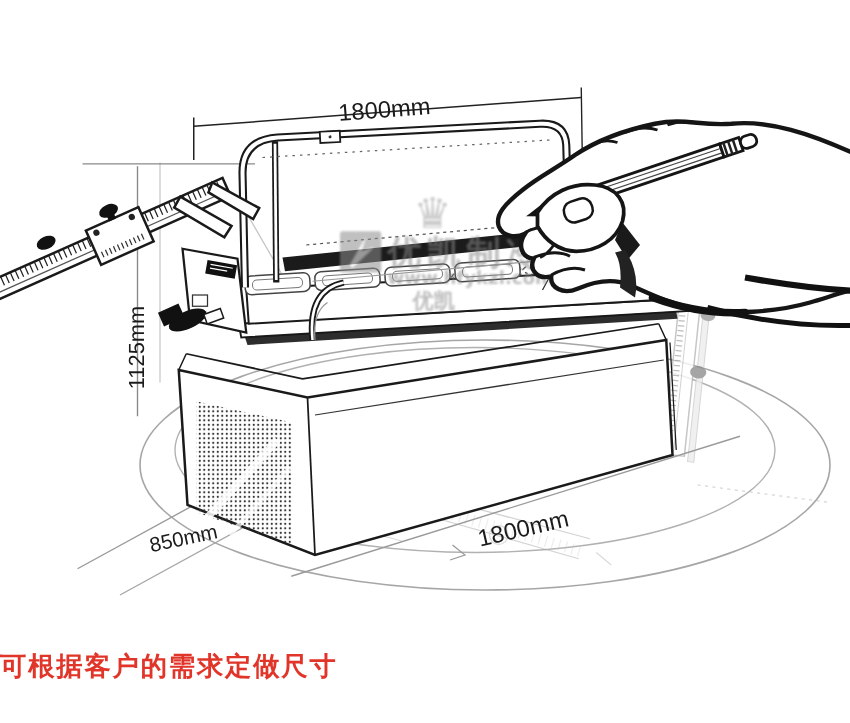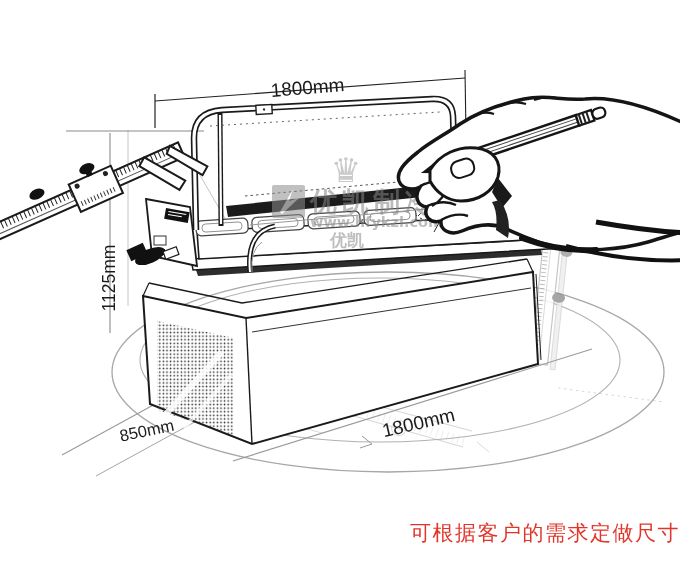--- a/index.html
+++ b/index.html
@@ -3,23 +3,23 @@
 <meta charset="utf-8">
 <style>
   html,body{margin:0;padding:0;background:#ffffff;}
   #stage{
     position:relative;width:680px;height:578px;background:#ffffff;overflow:hidden;
     font-family:"Liberation Sans","DejaVu Sans",sans-serif;
   }
   #stage svg{position:absolute;left:0;top:0;}
   .dim-label{fill:#1b1b1b;font-family:"Liberation Sans","DejaVu Sans",sans-serif;}
   .caption{
-    position:absolute;left:0;right:0;top:519px;text-align:right;
+    position:absolute;left:0;right:0;top:519px;text-align:left;
     font-family:"DejaVu Sans","Liberation Sans",sans-serif;
-    font-size:21px;font-weight:normal;letter-spacing:1.5px;
+    font-size:21px;font-weight:bold;letter-spacing:1.5px;
   }
   .wm-text{font-family:"DejaVu Sans","Liberation Sans",sans-serif;font-weight:bold;}
 </style>
 </head>
 <body>
 
 <div id="stage">
 <svg width="680" height="578" viewBox="0 0 680 578">
   <defs>
     <pattern id="dotpat" width="3.6" height="3.6" patternUnits="userSpaceOnUse">

